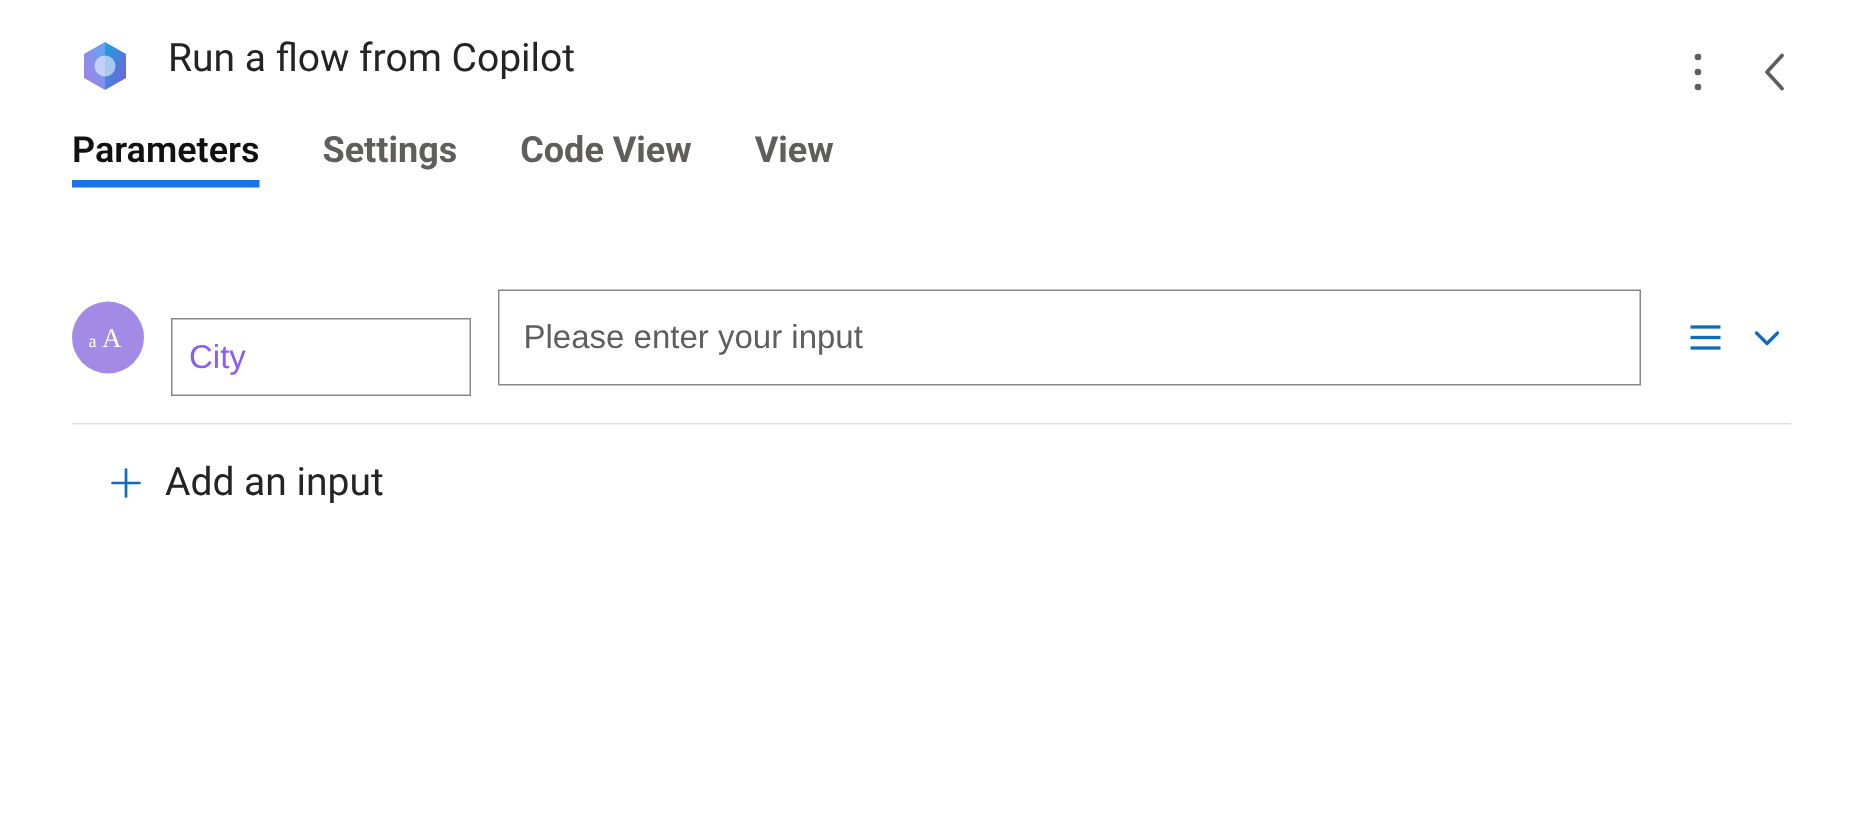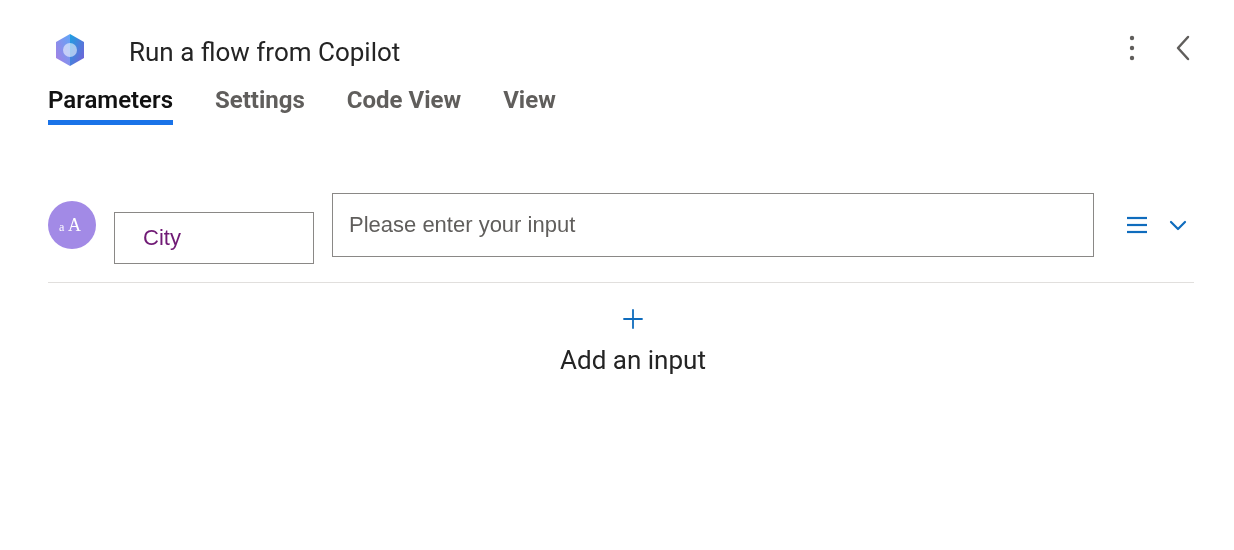--- a/index.html
+++ b/index.html
@@ -11,44 +11,44 @@
     --accent2:#106ebe;
     --tab-active:#1a73e8;
     --purple:#a28ae6;
     --magenta:#a80c72;
   }
   *{box-sizing:border-box;}
   html,body{margin:0;padding:0;font-family:"Segoe UI","Segoe UI Web",-apple-system,BlinkMacSystemFont,Roboto,Helvetica,Arial,sans-serif;color:var(--text);background:#fff;}
   .panel{width:1234px;height:550px;position:relative;padding:24px 40px 24px 48px;}
   
   
-  .header{display:flex;align-items:center;gap:37px;height:56px;}
+  .header{display:flex;gap:20px;height:56px;}
   .logo{width:44px;height:44px;display:flex;align-items:center;justify-content:center;}
   .title{font-size:26px;font-weight:400;color:#242424;}
   .header-right{position:absolute;right:36px;top:28px;display:flex;align-items:center;gap:26px;}
   .icon-btn{background:none;border:none;padding:6px;cursor:pointer;display:flex;align-items:center;justify-content:center;}
   
   
   .tabs{display:flex;gap:42px;align-items:flex-end;}
   .tab{font-size:24px;color:var(--muted);padding:6px 0;border-bottom:5px solid transparent;cursor:pointer;font-weight:700;}
   .tab.active{color:#111;font-weight:600;border-bottom:5px solid var(--tab-active);}
   
   
   .rows{margin-top:42px;}
   .row{display:flex;align-items:center;gap:18px;padding:18px 0;border-bottom:1px solid var(--light-border);}
   .type-badge{width:48px;height:48px;border-radius:50%;display:flex;align-items:center;justify-content:center;flex:0 0 48px;color:#fff;}
   .type-text{background:var(--purple);}
   .type-num{background:var(--magenta);}
-  .name-input{width:200px;height:52px;border:1px solid var(--border);font-size:22px;padding:0 28px;color:#701a75;background:#fff;margin-top:27px;}
+  .name-input{width:200px;height:52px;border:1px solid var(--border);font-size:22px;padding:0 11px;color:#8b5cf6;background:#fff;margin-top:27px;}
   .value-input{flex:1;height:64px;border:1px solid var(--border);font-size:22px;padding:0 16px;color:#6d28d9;background:#fff;}
   .value-input::placeholder{color:#605e5c;}
   .row-actions{display:flex;align-items:center;gap:8px;margin-left:8px;}
   
   
-  .add-row{display:flex;align-items:center;gap:14px;margin-top:24px;padding-left:24px;cursor:pointer;flex-direction:column;}
+  .add-row{display:flex;align-items:center;gap:14px;margin-top:24px;padding-left:24px;cursor:pointer;}
   .plus-icon{color:var(--accent);}
   .add-label{font-size:26px;color:#242424;}
   
   svg{display:block;}
 </style>
 </head>
 <body>
 
 <div class="panel">
 

